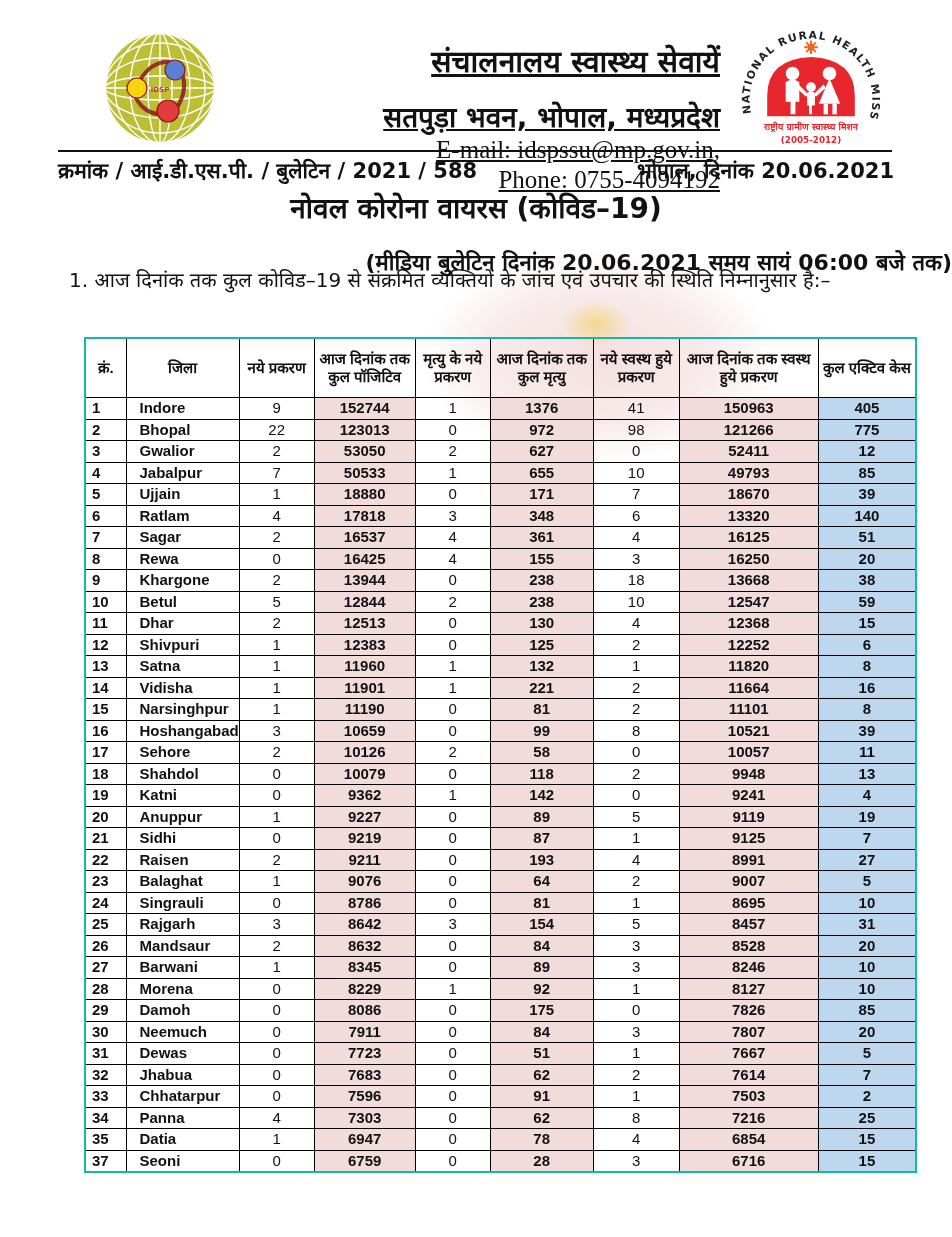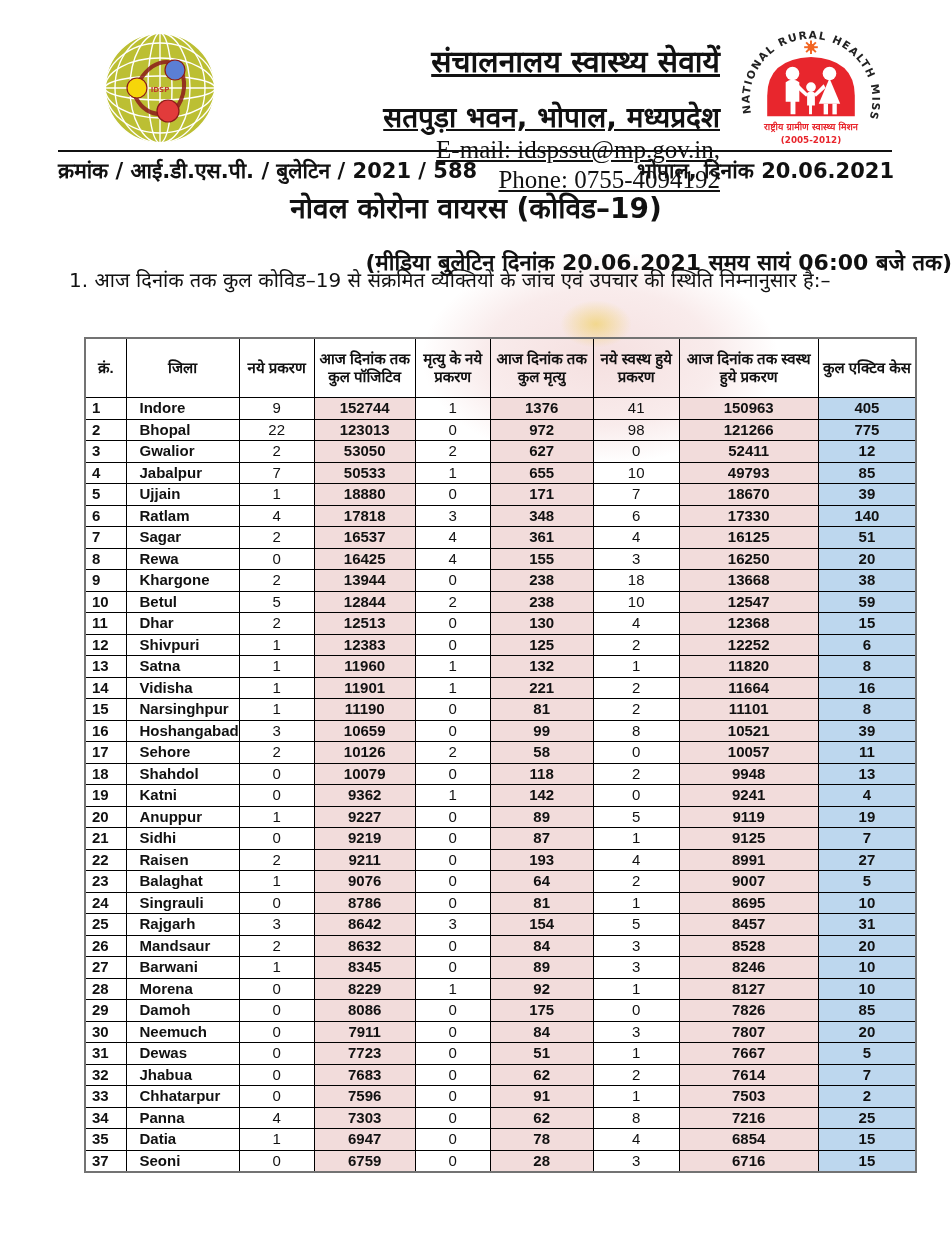--- a/index.html
+++ b/index.html
@@ -39,21 +39,21 @@
     position:absolute; left:560px; top:300px; width:72px; height:48px; z-index:0;
     background:radial-gradient(ellipse at center,
       rgba(238,204,70,0.55) 0%, rgba(238,204,70,0) 70%);
     border-radius:50%;
   }
   
   .covid-table {
     position:absolute; left:84px; top:337px; z-index:1;
     border-collapse:collapse; table-layout:fixed;
     font-family:"Liberation Sans", sans-serif;
-    border:2px solid #737373;
+    border:2px solid #14b8a6;
   }
   .covid-table th, .covid-table td { border:1px solid #000; overflow:hidden; }
   .covid-table thead th {
     height:58px; font-weight:bold; font-size:15px; line-height:1.22;
     text-align:center; vertical-align:middle; padding:0 2px;
     background:transparent;
   }
   .covid-table tbody td {
     height:20.5px; line-height:20.5px; font-size:15px;
     text-align:center; vertical-align:middle; padding:0;
@@ -230,21 +230,21 @@
           <td class="c8 bg-blue b">39</td>
         </tr>
         <tr>
           <td class="c0 bg-none b">6</td>
           <td class="c1 bg-none b">Ratlam</td>
           <td class="c2 bg-none">4</td>
           <td class="c3 bg-pink b">17818</td>
           <td class="c4 bg-none">3</td>
           <td class="c5 bg-pink b">348</td>
           <td class="c6 bg-none">6</td>
-          <td class="c7 bg-pink b">17330</td>
+          <td class="c7 bg-pink b">13320</td>
           <td class="c8 bg-blue b">140</td>
         </tr>
         <tr>
           <td class="c0 bg-none b">7</td>
           <td class="c1 bg-none b">Sagar</td>
           <td class="c2 bg-none">2</td>
           <td class="c3 bg-pink b">16537</td>
           <td class="c4 bg-none">4</td>
           <td class="c5 bg-pink b">361</td>
           <td class="c6 bg-none">4</td>

